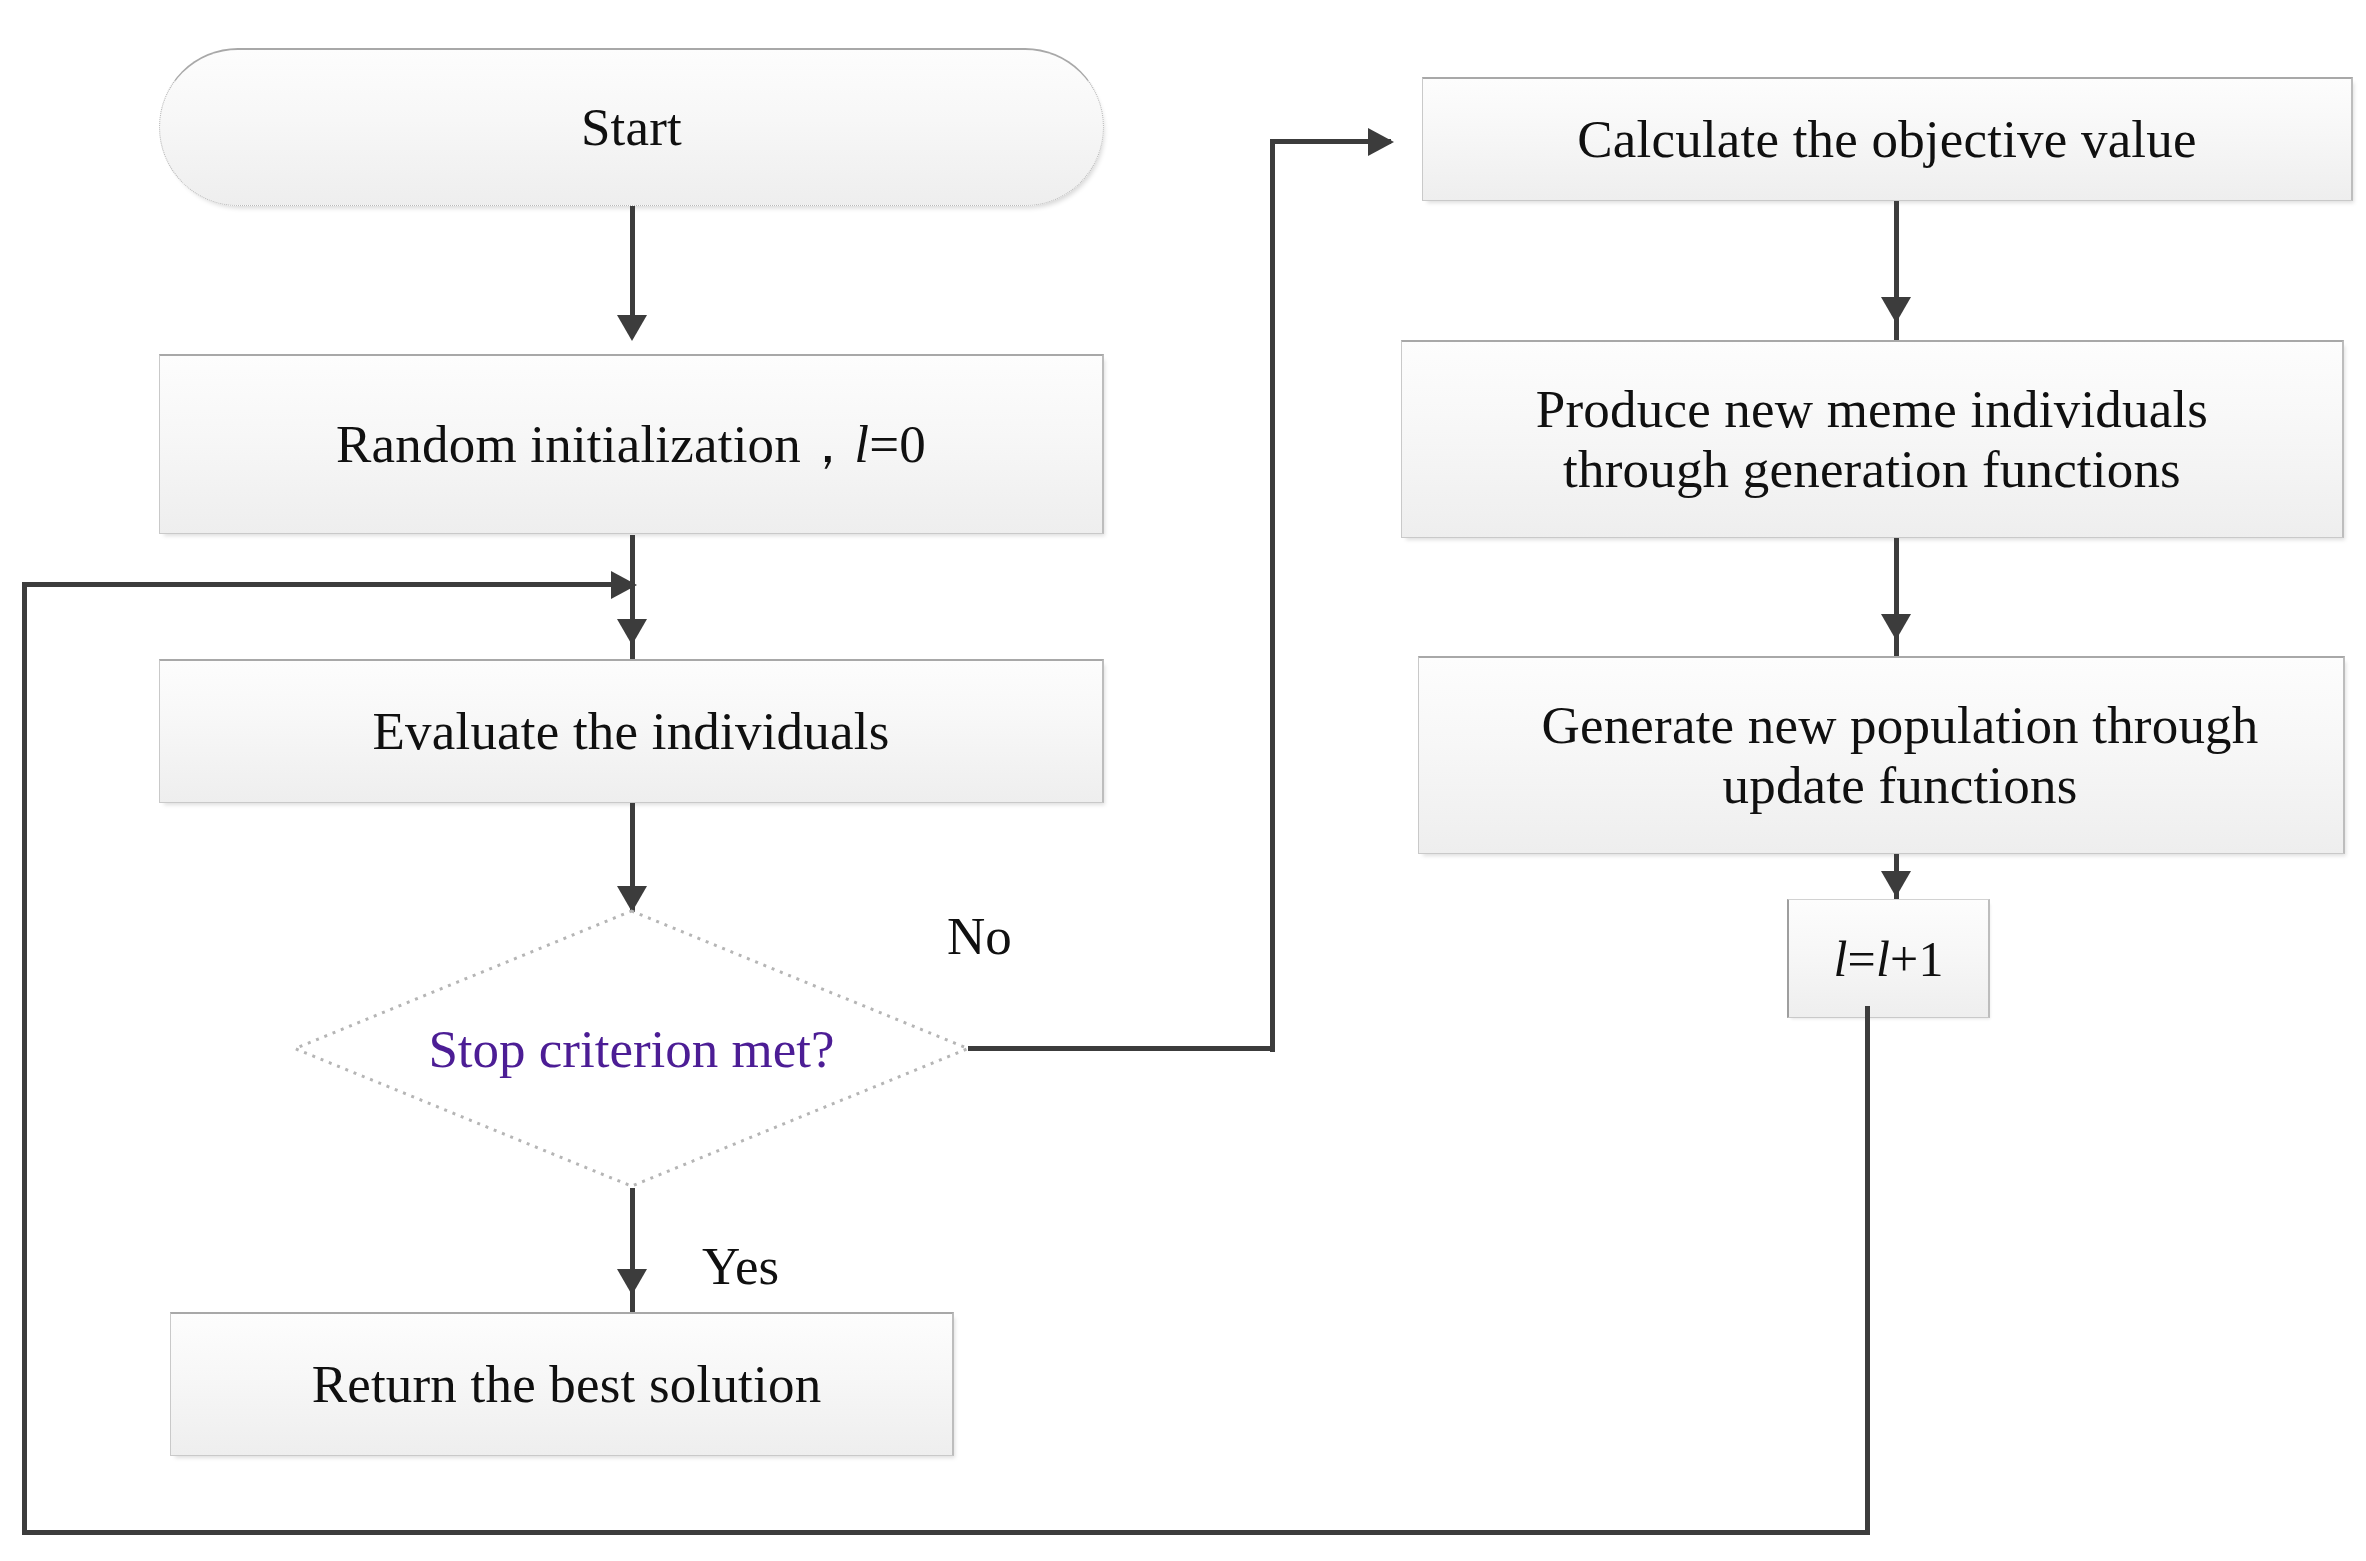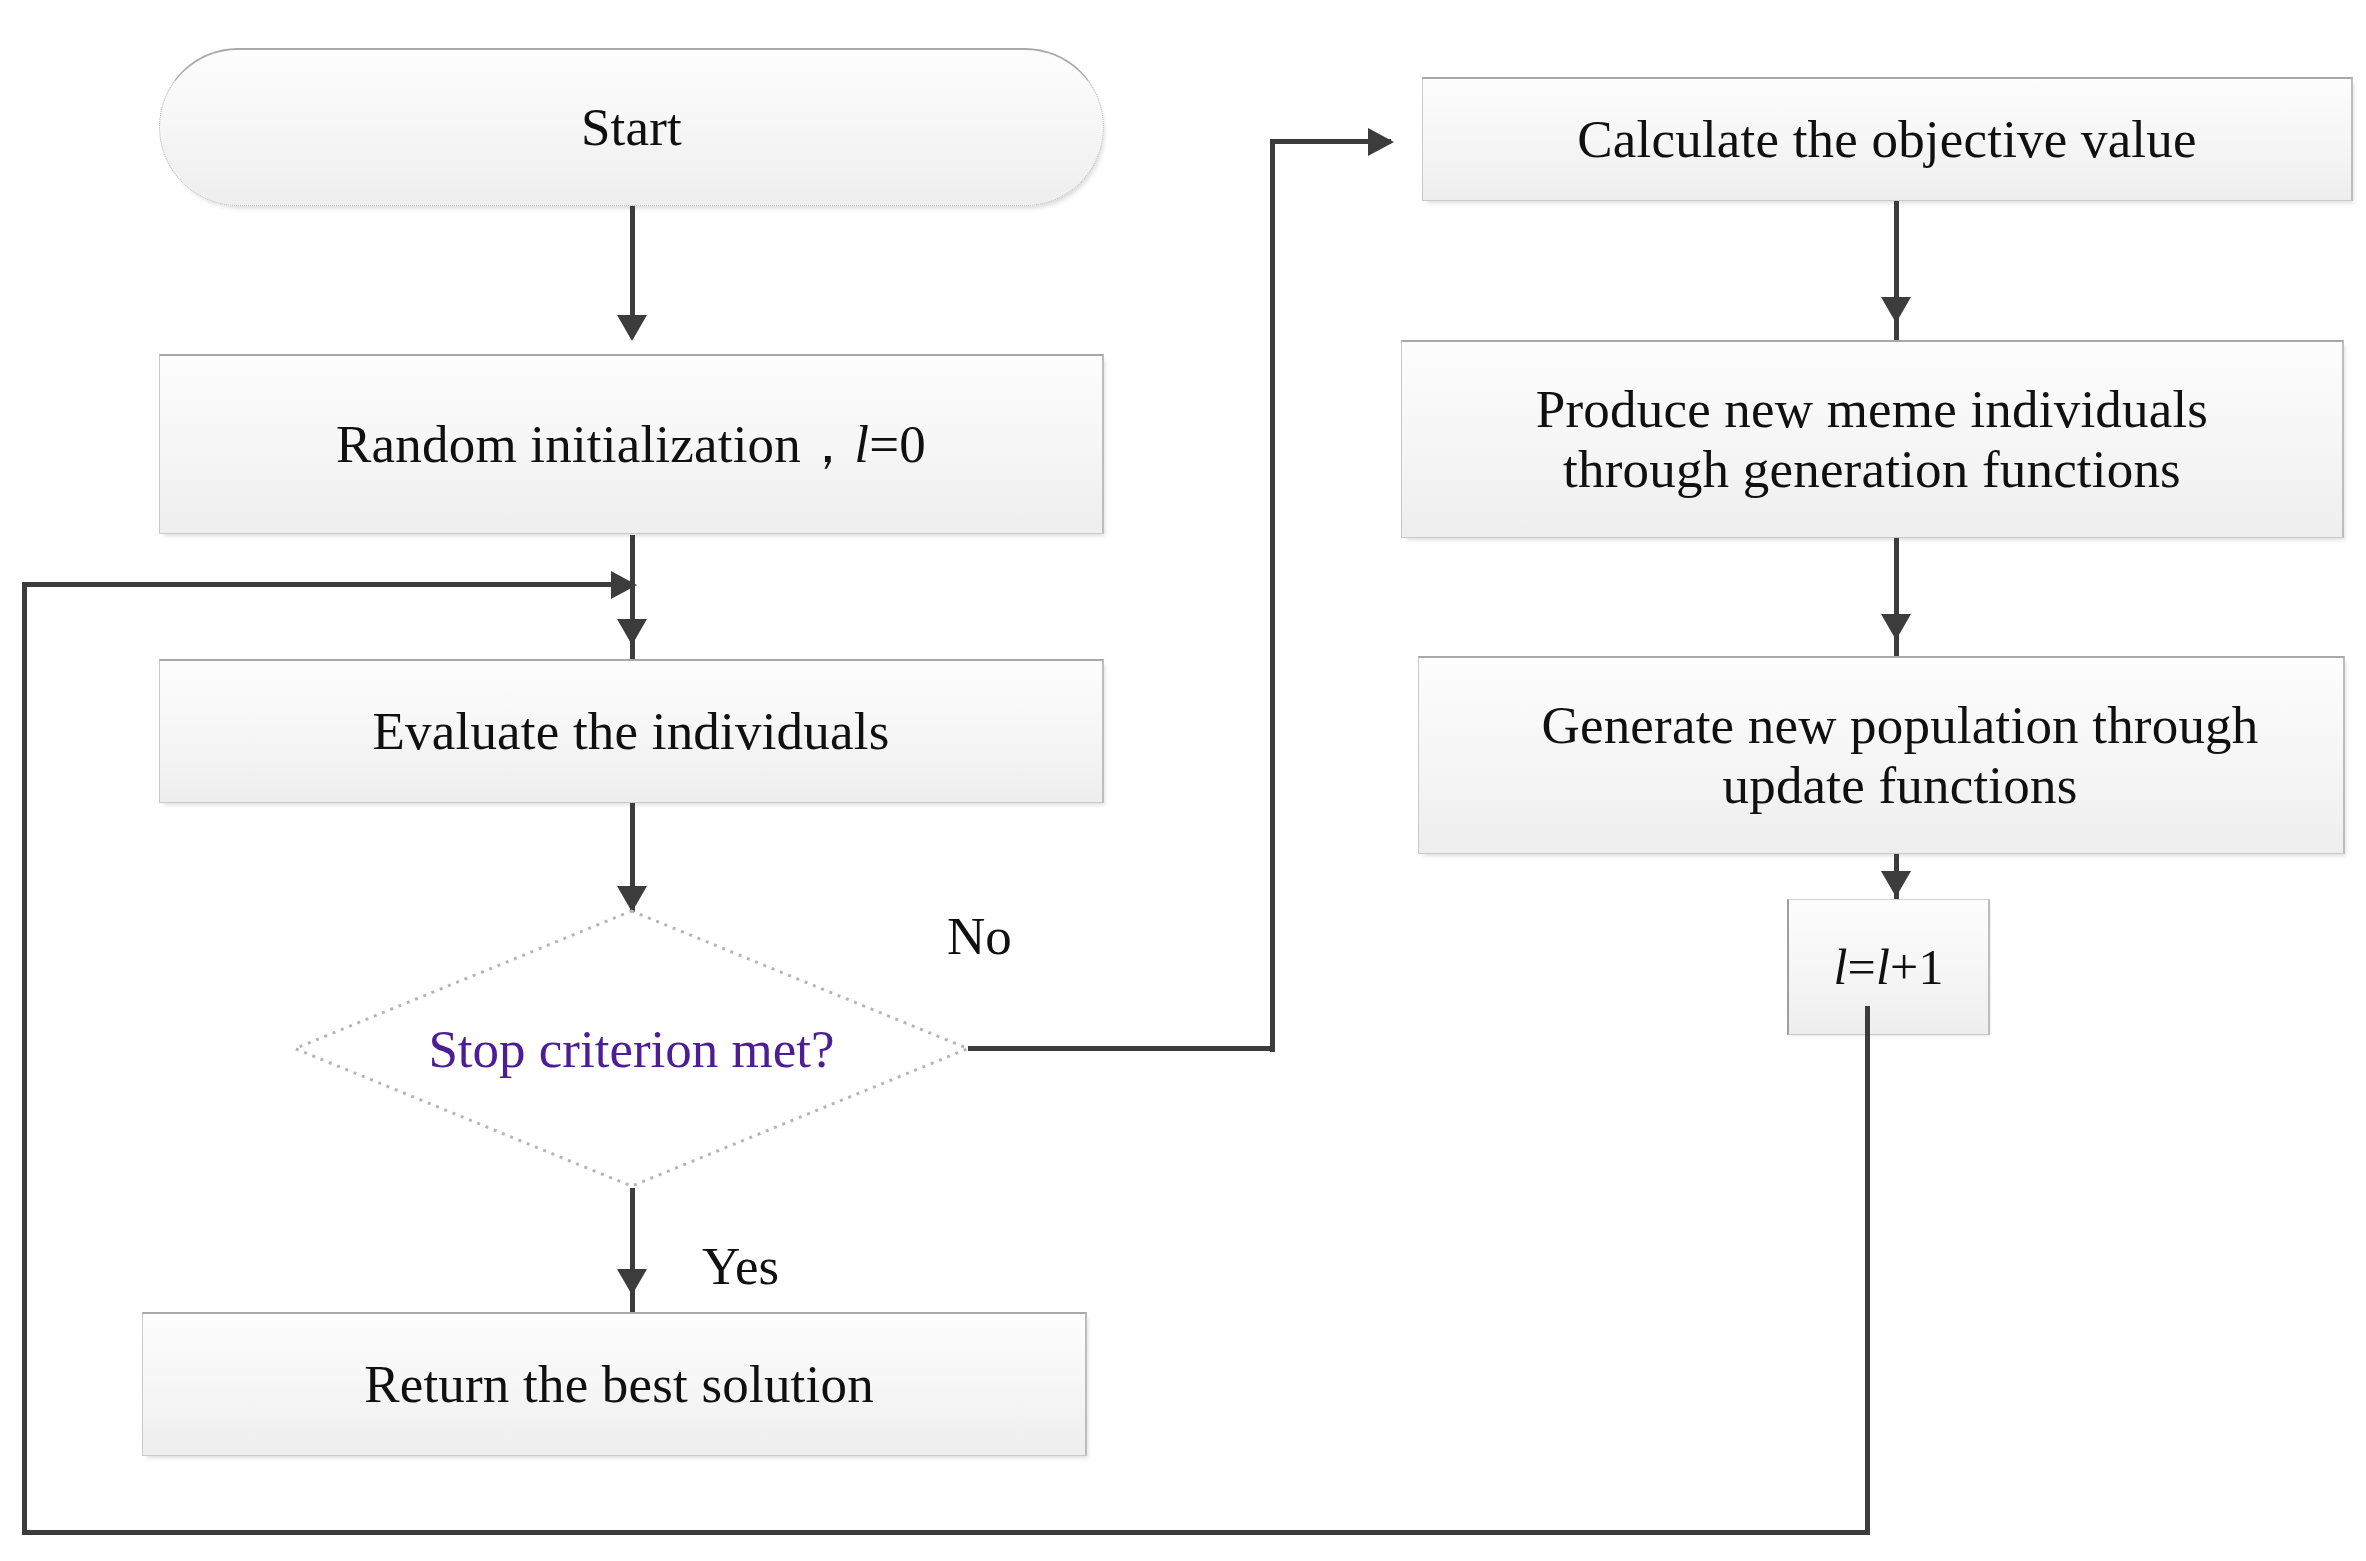--- a/index.html
+++ b/index.html
@@ -100,21 +100,21 @@
     <svg class="dshape" viewBox="0 0 684 282" preserveAspectRatio="none">
       <polygon points="342,2 682,141 342,280 2,141" fill="none" stroke="#b5b5b5" stroke-width="3" stroke-dasharray="3 6" stroke-linejoin="miter"></polygon>
     </svg>
     <div class="dlabel">Stop criterion met?</div>
   </div>
 
   <div class="ln v" style="left:630px; top:1188px; width:5px; height:127px;"></div>
   <div class="arrow down" style="left:617px; top:1269px;"></div>
   <div class="edgelabel" style="left:702px; top:1236px;">Yes</div>
 
-  <div class="node" style="left:142px; top:1312px; width:945px; height:144px;padding-left:10px;">
+  <div class="node" style="left:170px; top:1312px; width:784px; height:144px;padding-left:10px;">
     <span>Return the best solution</span>
   </div>
 
   <div class="ln h" style="left:968px; top:1046px; width:307px; height:5px;"></div>
 
   <div class="ln v" style="left:1270px; top:139px; width:5px; height:913px;"></div>
 
   <div class="ln h" style="left:1270px; top:139px; width:121px; height:5px;"></div>
   <div class="arrow right" style="left:1368px; top:128px;"></div>
   <div class="edgelabel" style="left:947px; top:906px;">No</div>
@@ -139,21 +139,21 @@
   <div class="node" style="left:1418px; top:656px; width:927px; height:198px;padding-left:38px;">
     <span>
       <span>Generate new population through</span><br>
       <span>update functions</span>
     </span>
   </div>
 
   <div class="ln v" style="left:1894px; top:854px; width:5px; height:61px;"></div>
   <div class="arrow down" style="left:1881px; top:871px;"></div>
 
-  <div class="node small" style="left:1787px; top:899px; width:203px; height:136px;
+  <div class="node small" style="left:1787px; top:899px; width:203px; height:119px;
               border-top:1px solid #d2d2d2; border-left:2px solid #9e9e9e;
               box-shadow:2px 3px 3px -2px rgba(0,0,0,0.10);">
     <span><span class="it">l</span><span>=</span><span class="it">l</span><span>+1</span></span>
   </div>
 
   <div class="ln v" style="left:1865px; top:1006px; width:5px; height:528px;"></div>
 
   <div class="ln h" style="left:22px; top:1530px; width:1848px; height:5px;"></div>
 
   <div class="ln v" style="left:22px; top:582px; width:5px; height:952px;"></div>

